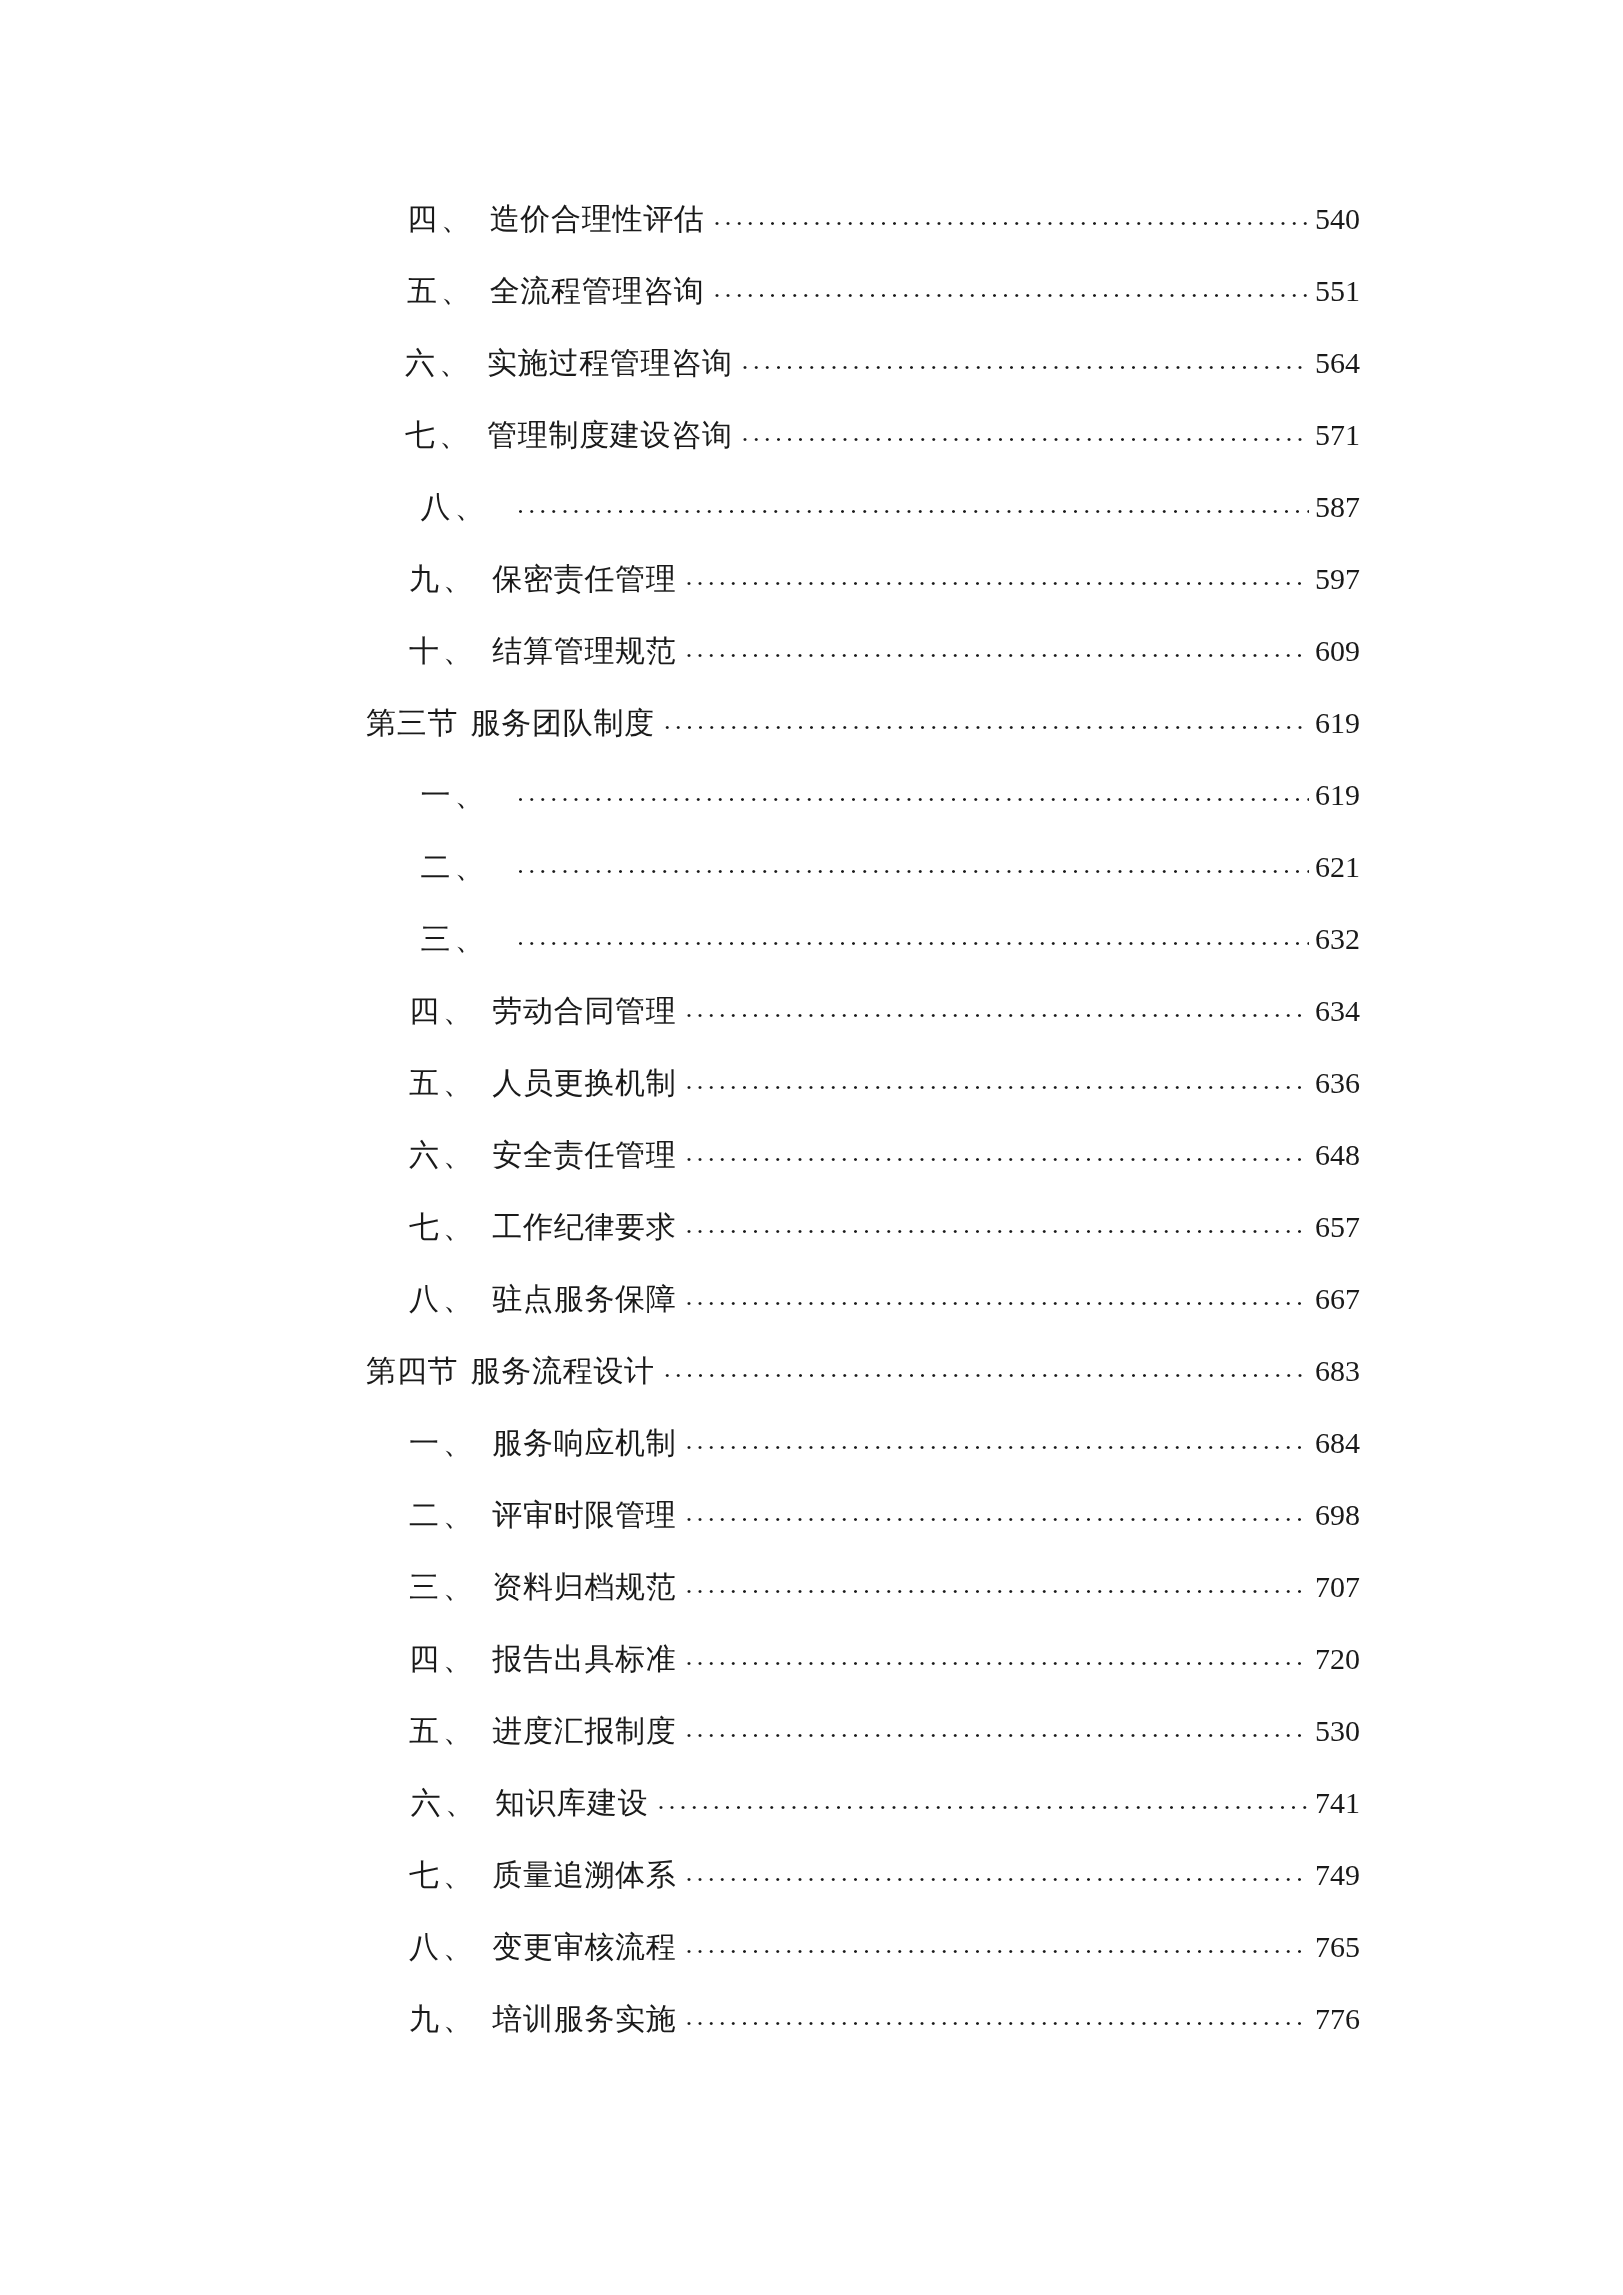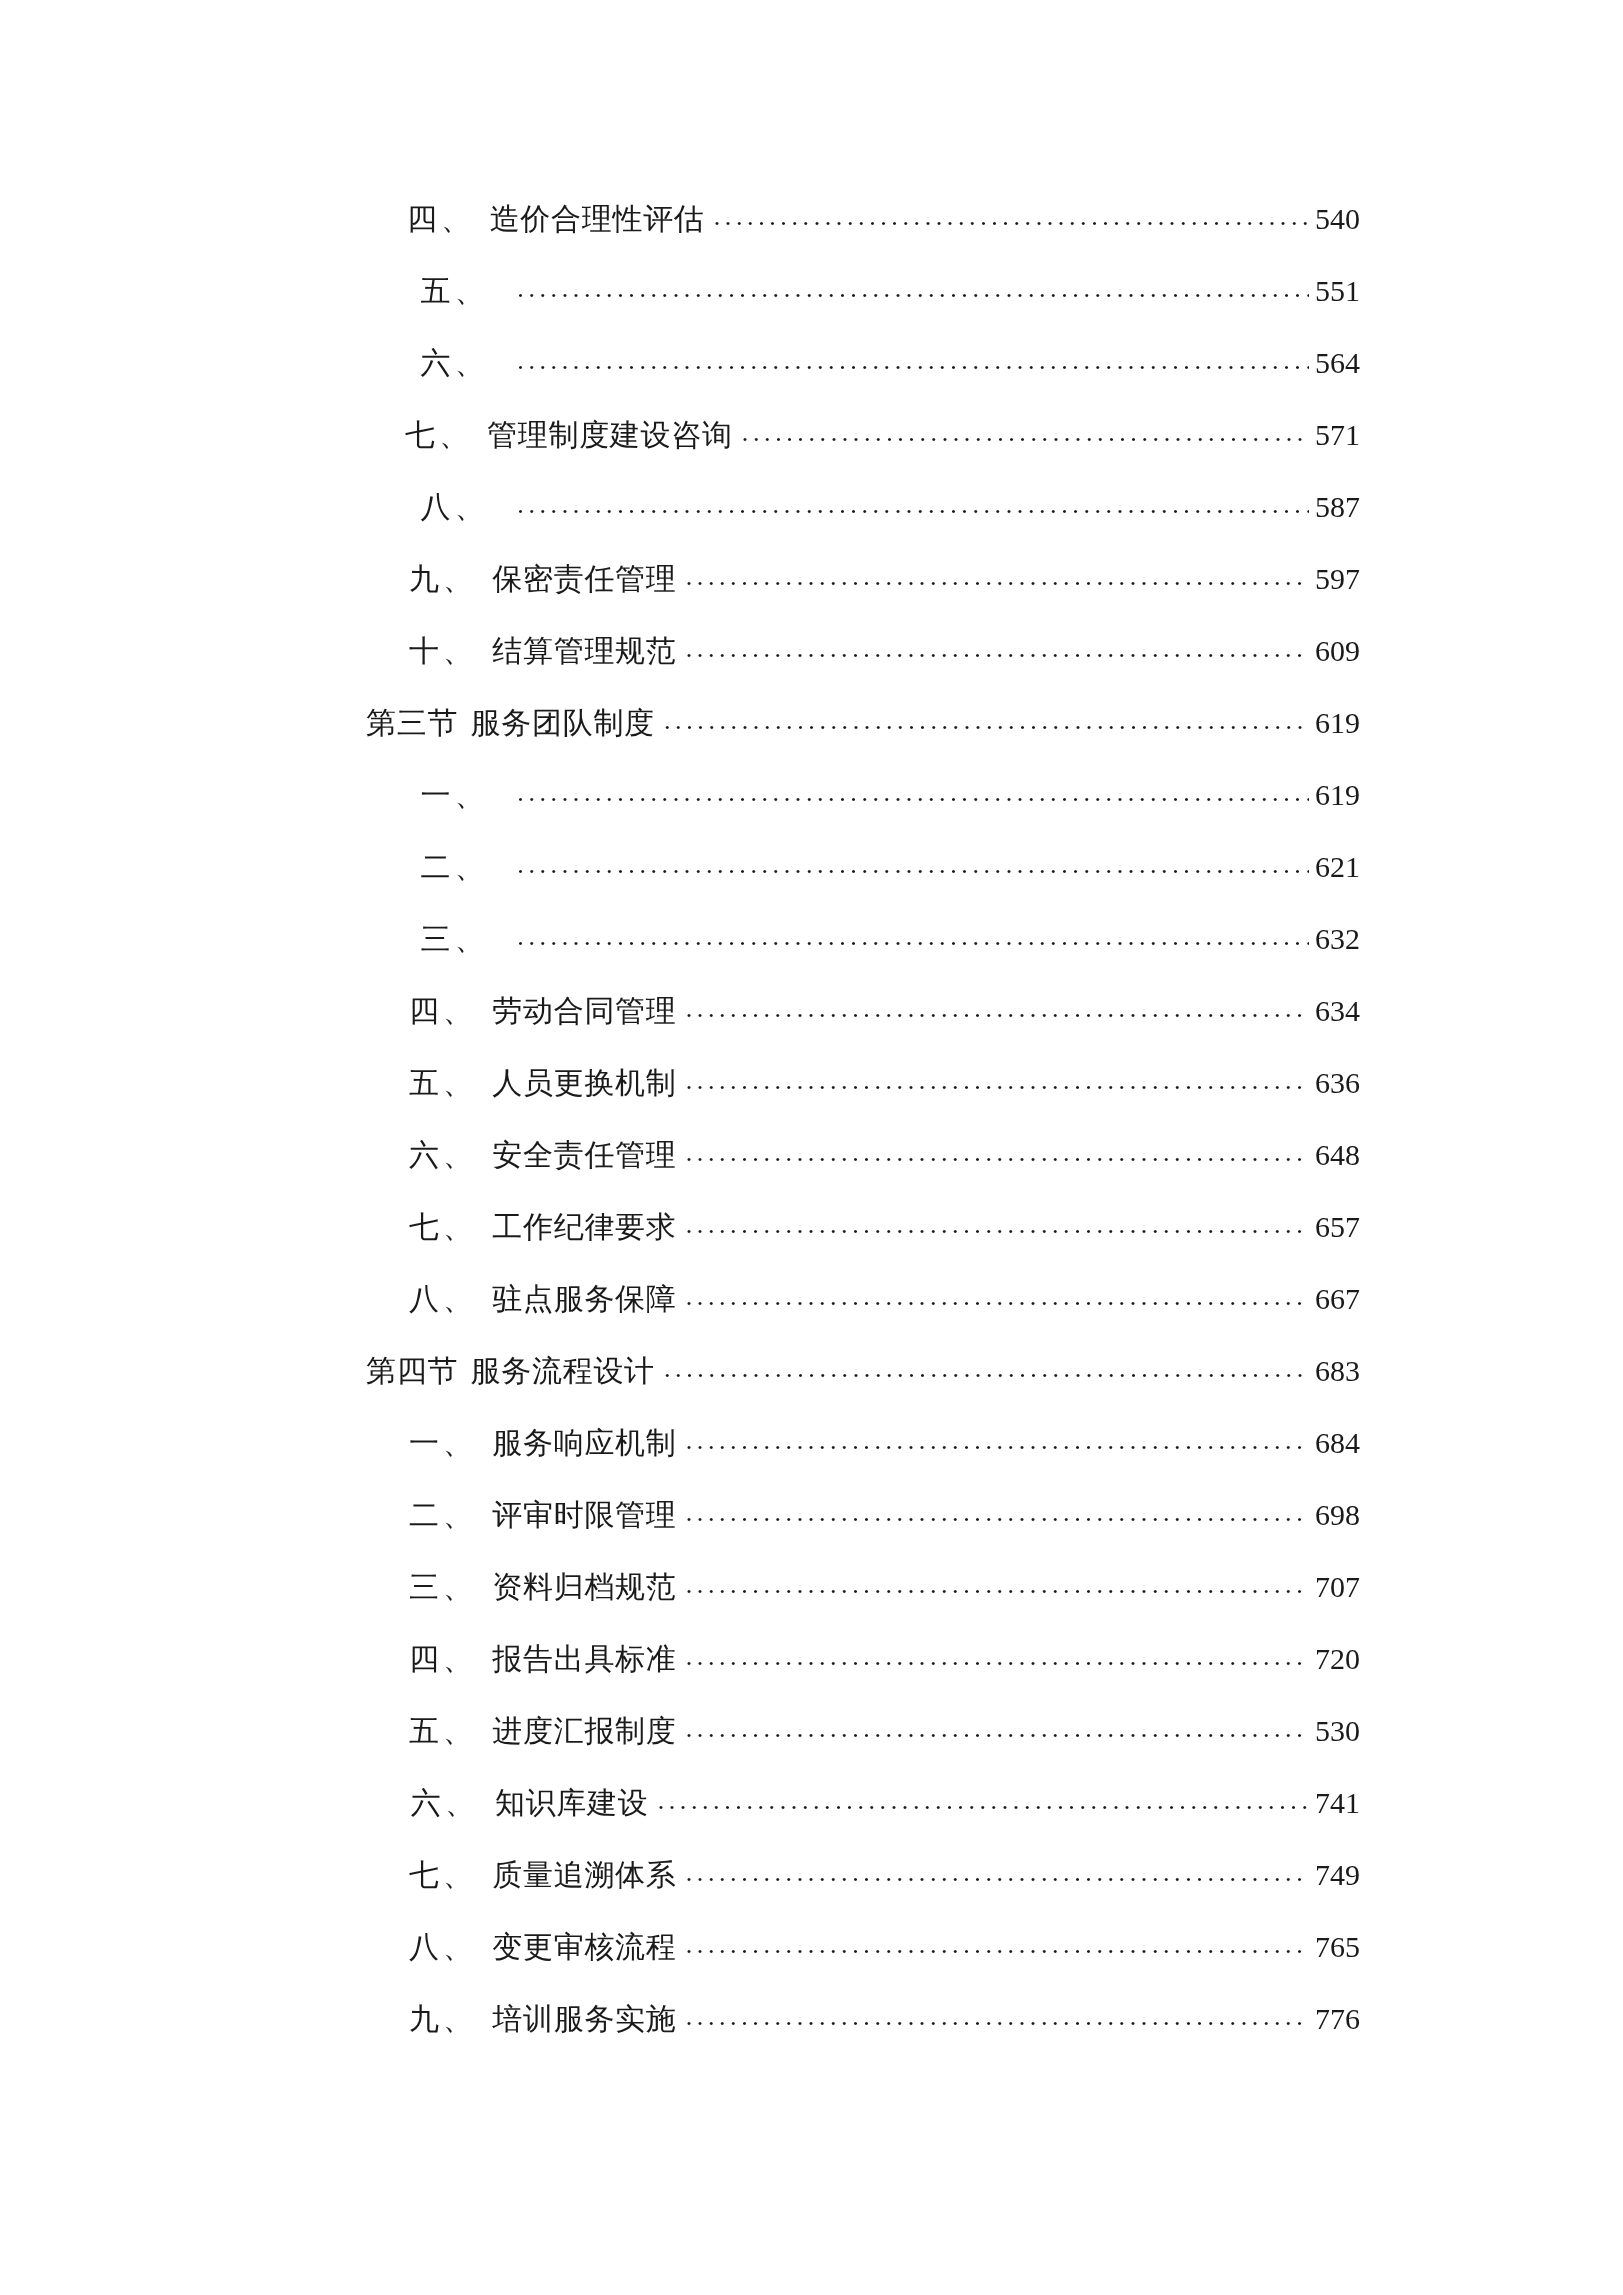--- a/index.html
+++ b/index.html
@@ -85,27 +85,29 @@
         <span class="num">四、</span>
         <span class="sep"></span>
         <span class="title">造价合理性评估</span>
         <span class="dots">.....................................................................................</span>
         <span class="page-no">540</span>
       </div>
       <div class="toc-row lvl2">
         <span class="indent"></span>
         <span class="num">五、</span>
         <span class="sep"></span>
+        <span class="title">全流程管理咨询</span>
         <span class="dots">.....................................................................................</span>
         <span class="page-no">551</span>
       </div>
       <div class="toc-row lvl2">
         <span class="indent"></span>
         <span class="num">六、</span>
         <span class="sep"></span>
+        <span class="title">实施过程管理咨询</span>
         <span class="dots">.....................................................................................</span>
         <span class="page-no">564</span>
       </div>
       <div class="toc-row lvl2">
         <span class="indent"></span>
         <span class="num">七、</span>
         <span class="sep"></span>
         <span class="title">管理制度建设咨询</span>
         <span class="dots">.....................................................................................</span>
         <span class="page-no">571</span>

